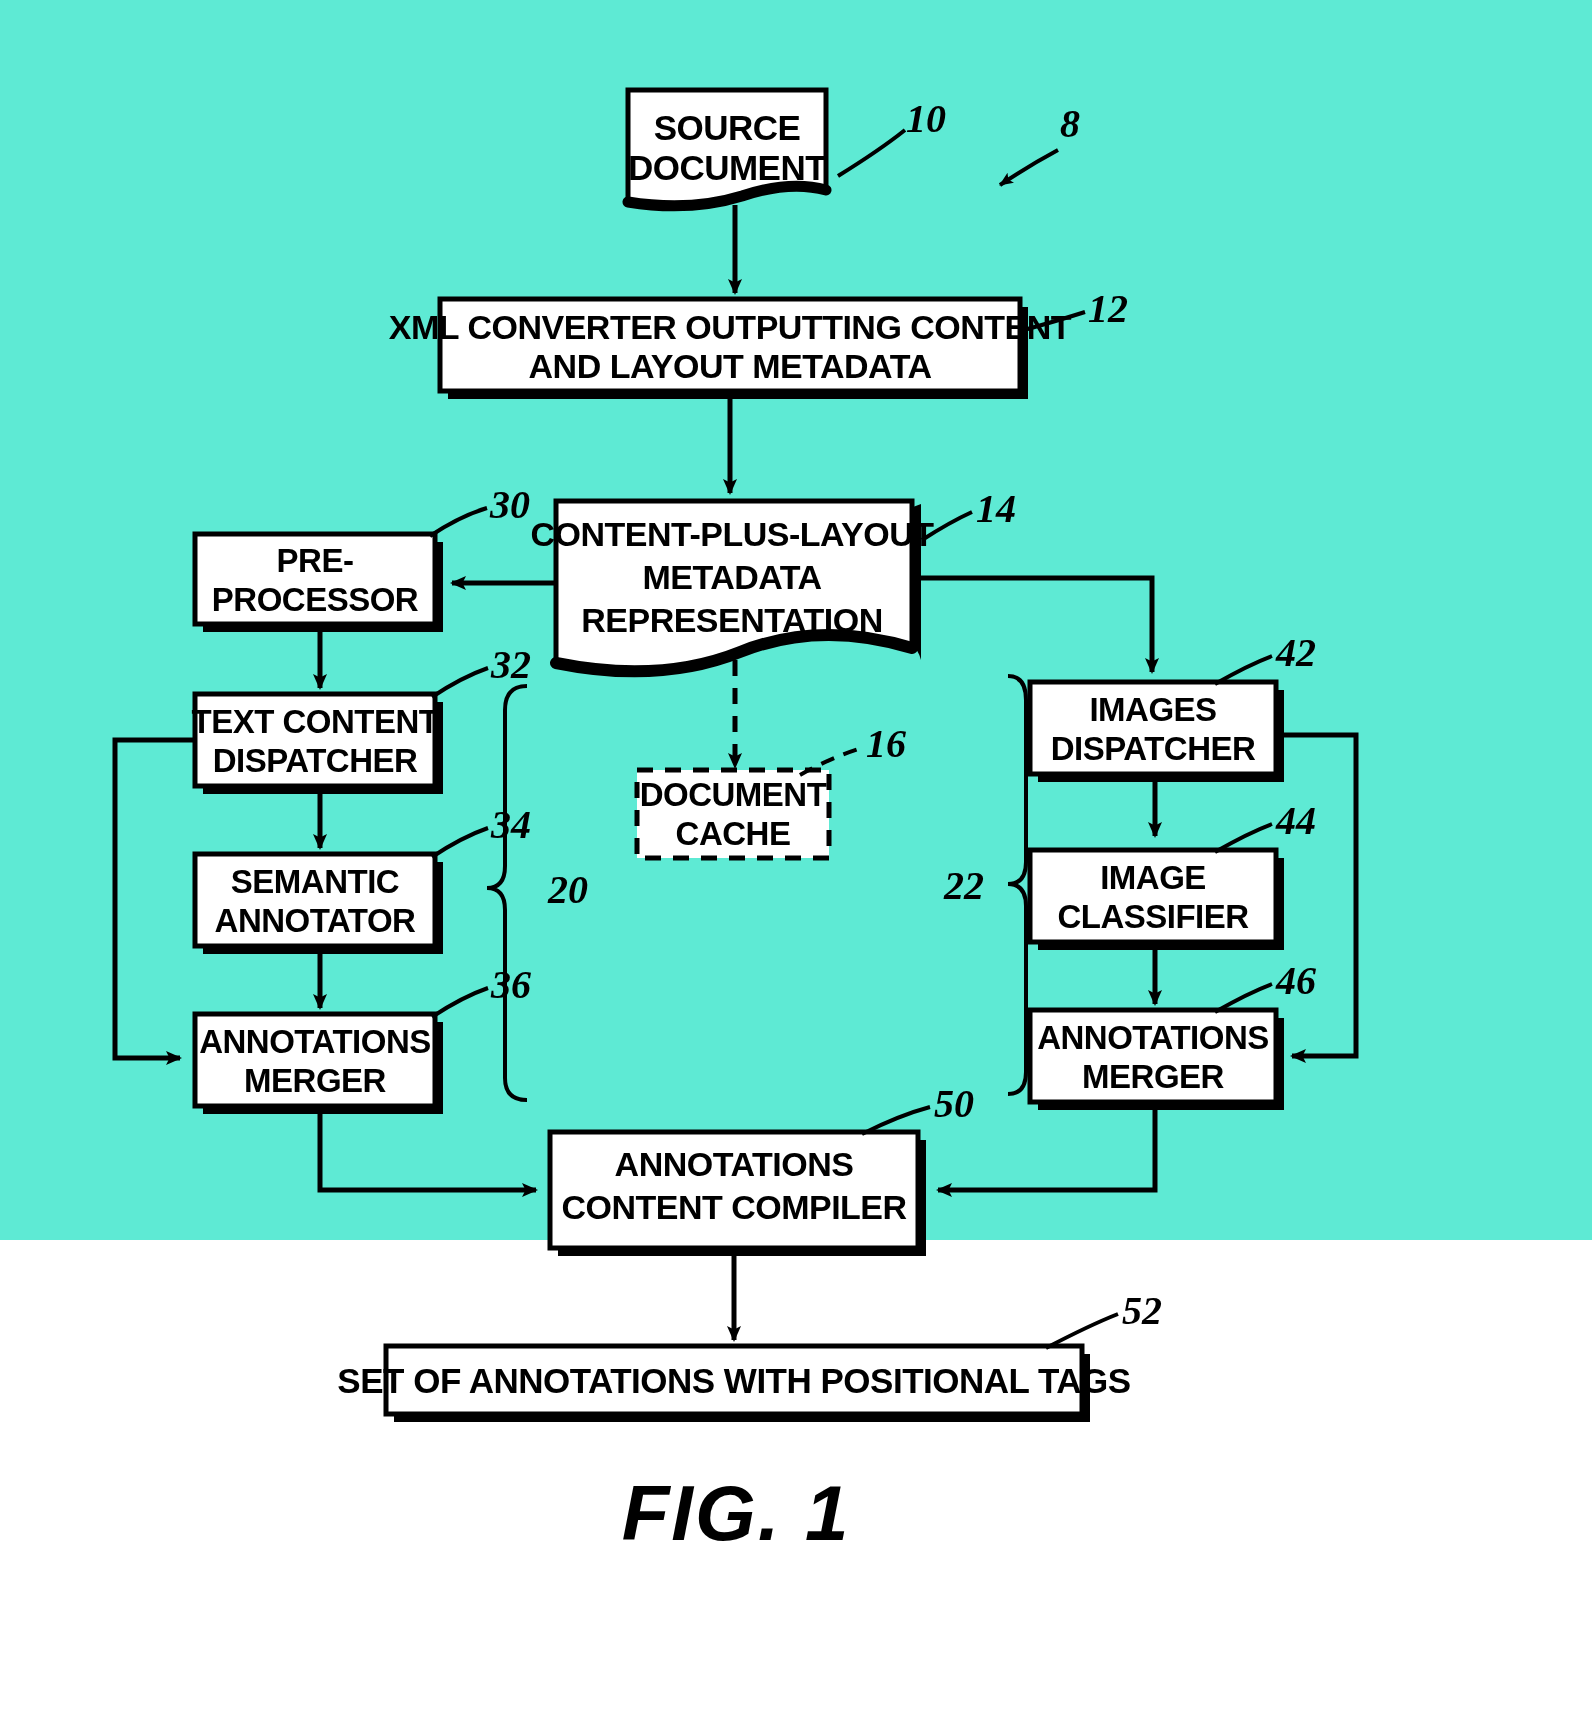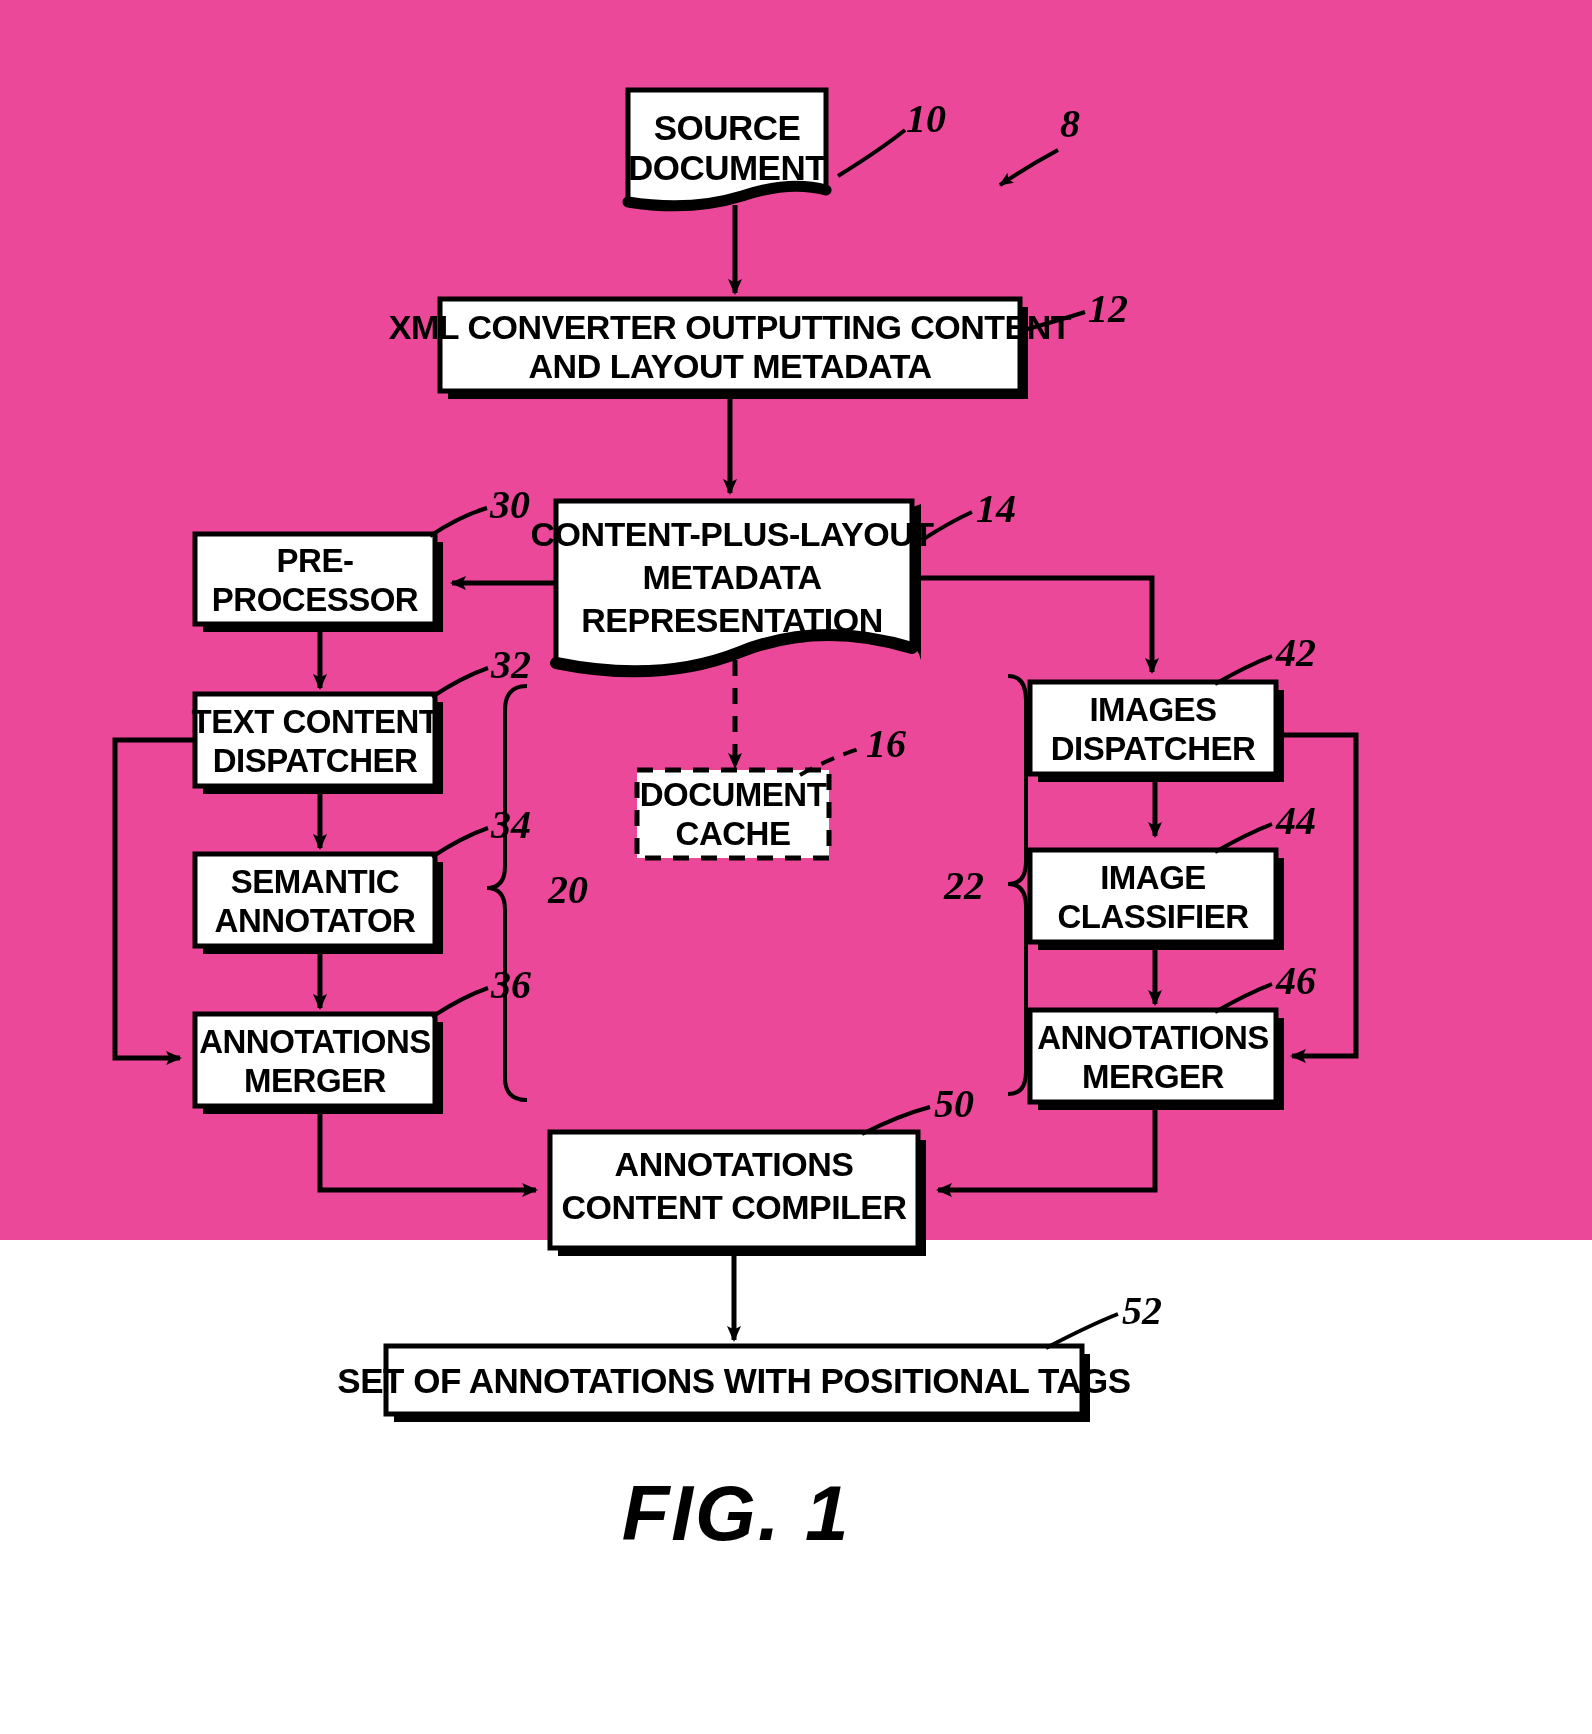--- a/index.html
+++ b/index.html
@@ -1,18 +1,18 @@
 <!DOCTYPE html>
 <html><head>
 <meta charset="utf-8">
 <style>
   html,body{margin:0;padding:0;background:#ffffff;}
   body{width:1592px;height:1734px;overflow:hidden;
        font-family:"Liberation Sans","DejaVu Sans",sans-serif;}
-  #fig{position:relative;width:1592px;height:1240px;background:#ec4899;text-align:center;}
+  #fig{position:relative;width:1592px;height:1240px;background:#5eead4;text-align:center;}
   svg{display:block;}
   .boxtext{font-family:"Liberation Sans","DejaVu Sans",sans-serif;
            font-weight:700;fill:#000;text-anchor:middle;
            letter-spacing:-0.5px;}
   .reftext{font-family:"Liberation Serif","DejaVu Serif",serif;
            font-style:italic;font-weight:700;fill:#000;font-size:40px;}
   .figcap{font-family:"Liberation Sans","DejaVu Sans",sans-serif;
           font-style:italic;font-weight:700;fill:#000;
           font-size:78px;text-anchor:middle;letter-spacing:2px;}
 </style>

